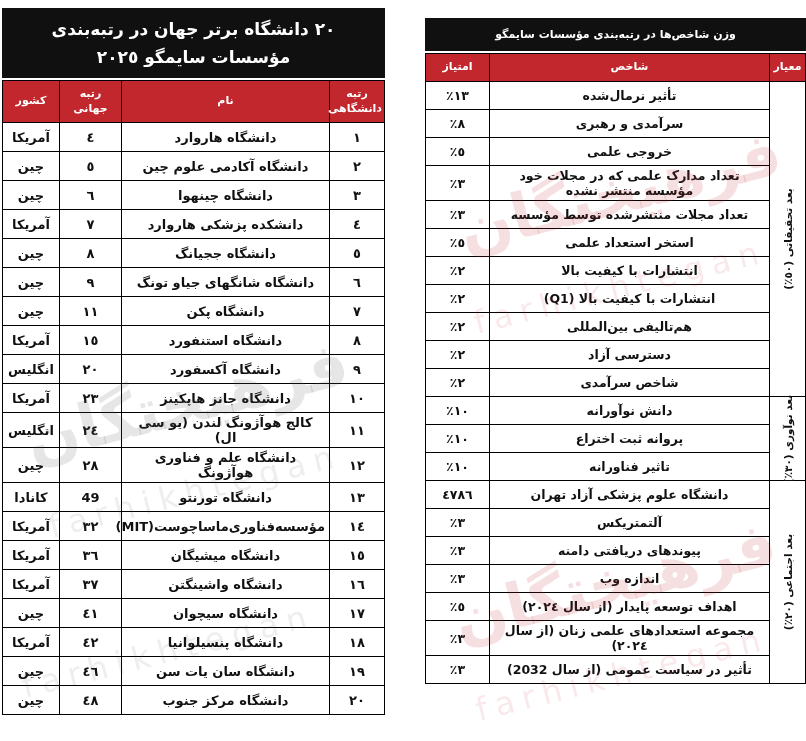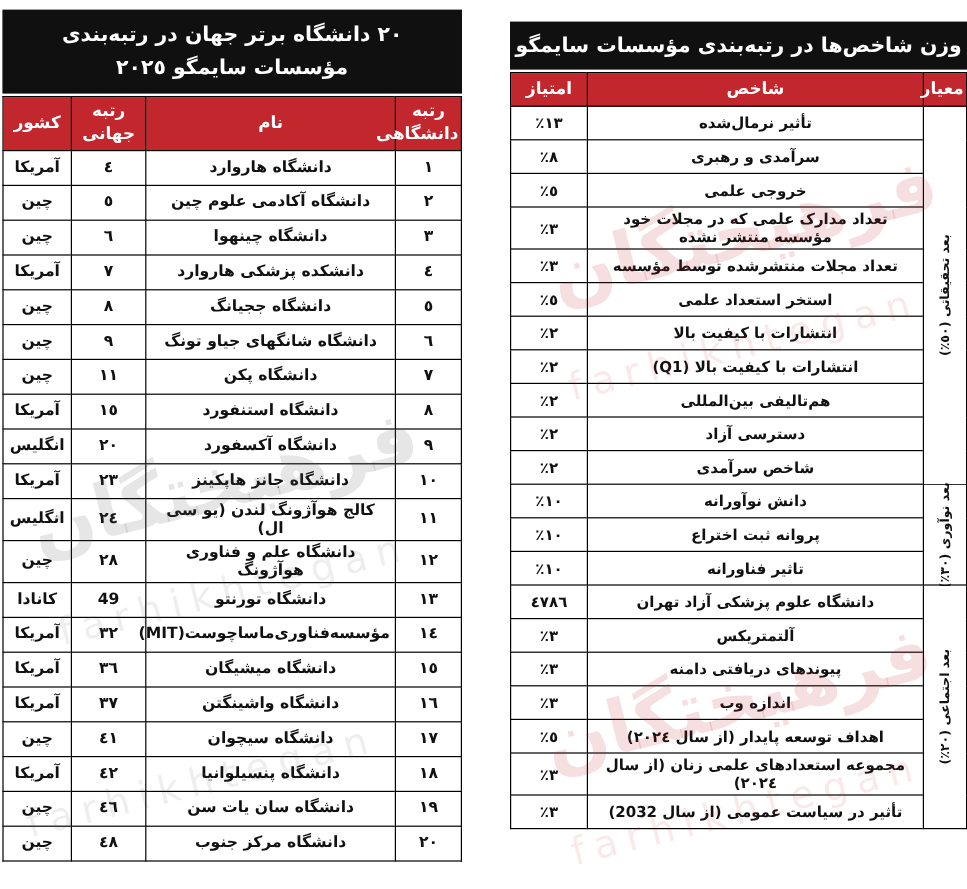--- a/index.html
+++ b/index.html
@@ -5,25 +5,25 @@
   *{box-sizing:border-box;margin:0;padding:0;}
   html,body{width:806px;height:741px;background:#fff;overflow:hidden;}
   body{font-family:"DejaVu Sans","Liberation Sans",sans-serif;direction:rtl;position:relative;}
 
   .panel{position:absolute;z-index:1;}
   .panel-left{top:8px;left:2px;width:383px;}
   .panel-right{top:18px;right:0;width:381px;}
 
   .block-title{background:#101010;color:#fff;text-align:center;font-weight:700;}
   .panel-left .block-title{font-size:17px;line-height:1.65;padding:7px 4px;}
-  .panel-right .block-title{font-size:17px;padding:10px 4px;}
+  .panel-right .block-title{font-size:11px;padding:10px 4px;}
 
   table{border-collapse:collapse;width:100%;table-layout:fixed;margin-top:2px;}
   th,td{border:1.6px solid #000;text-align:center;vertical-align:middle;}
-  thead th{background:#c1272d;color:#fff;font-size:14px;font-weight:700;padding:3px 2px;line-height:1.35;}
+  thead th{background:#c1272d;color:#fff;font-size:11px;font-weight:700;padding:3px 2px;line-height:1.35;}
   td{font-size:13px;font-weight:700;padding:2px 4px;background:#fff;color:#111;}
 
   .panel-left thead th{height:42px;}
   .panel-left tbody td{height:29px;}
   .panel-right thead th{height:28px;}
   .panel-right tbody td{height:28px;font-size:12.5px;text-align:center;}
 
   .col-urank{width:55px;}
   .col-wrank{width:62px;}
   .col-country{width:57px;}

